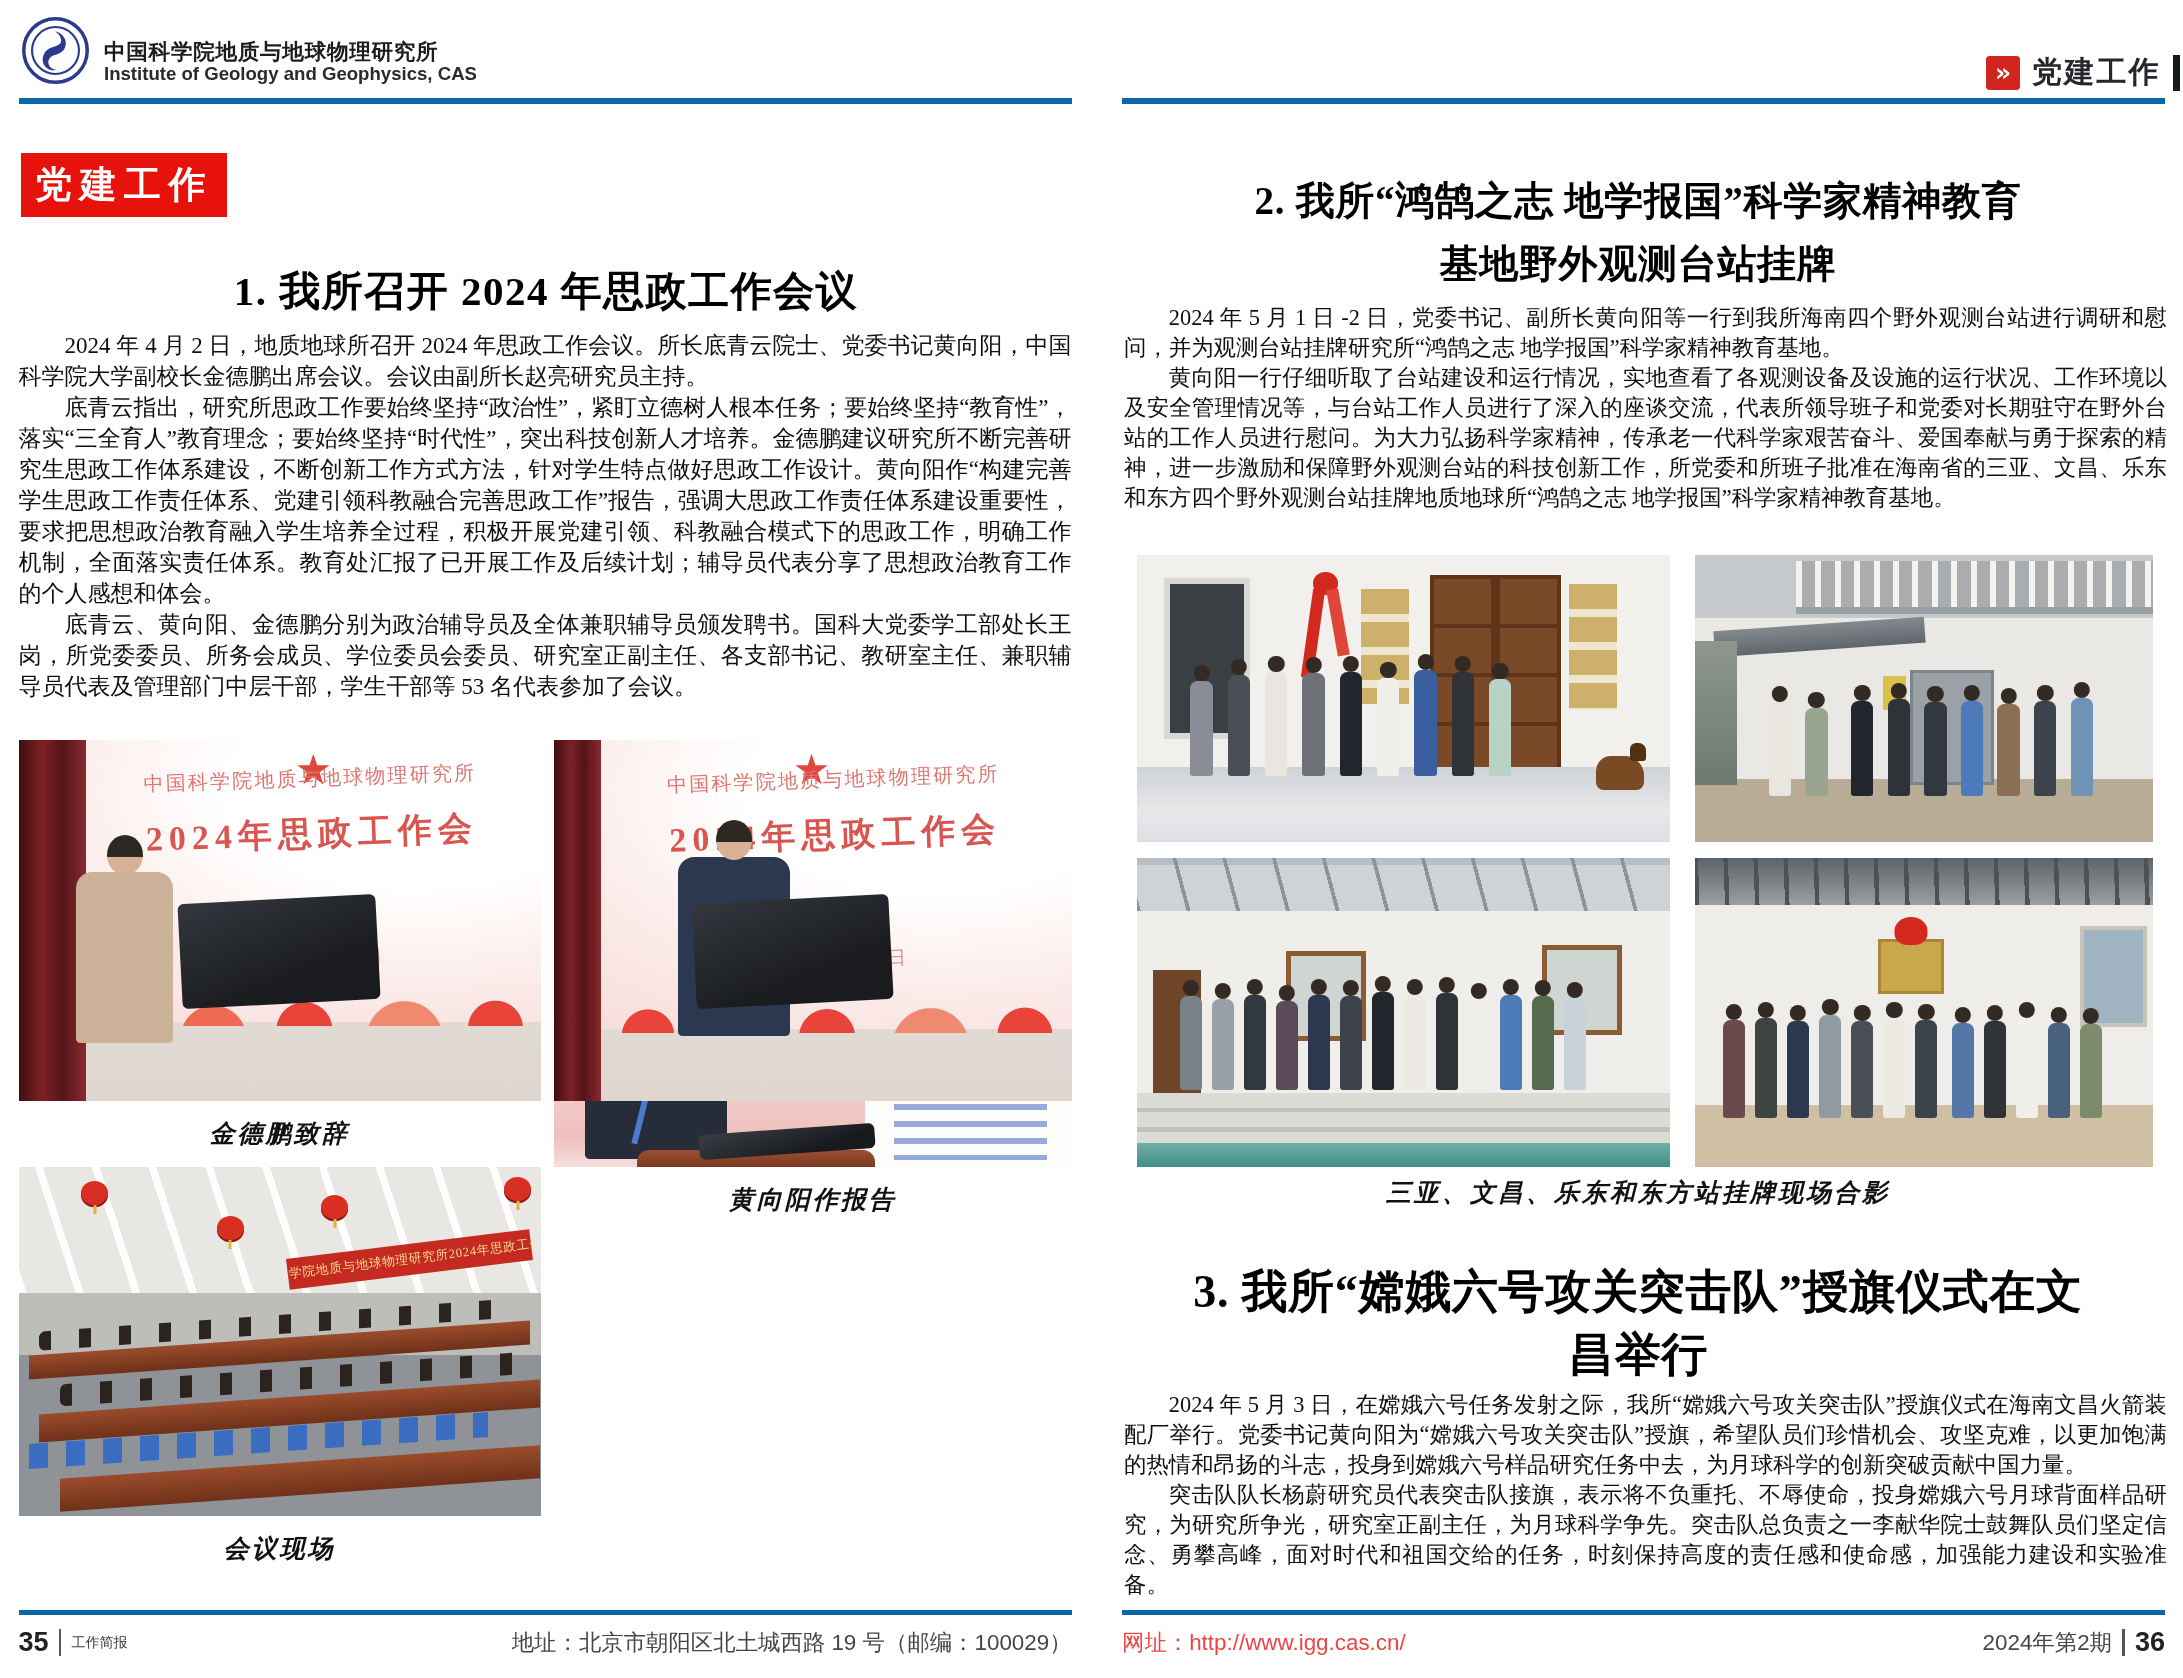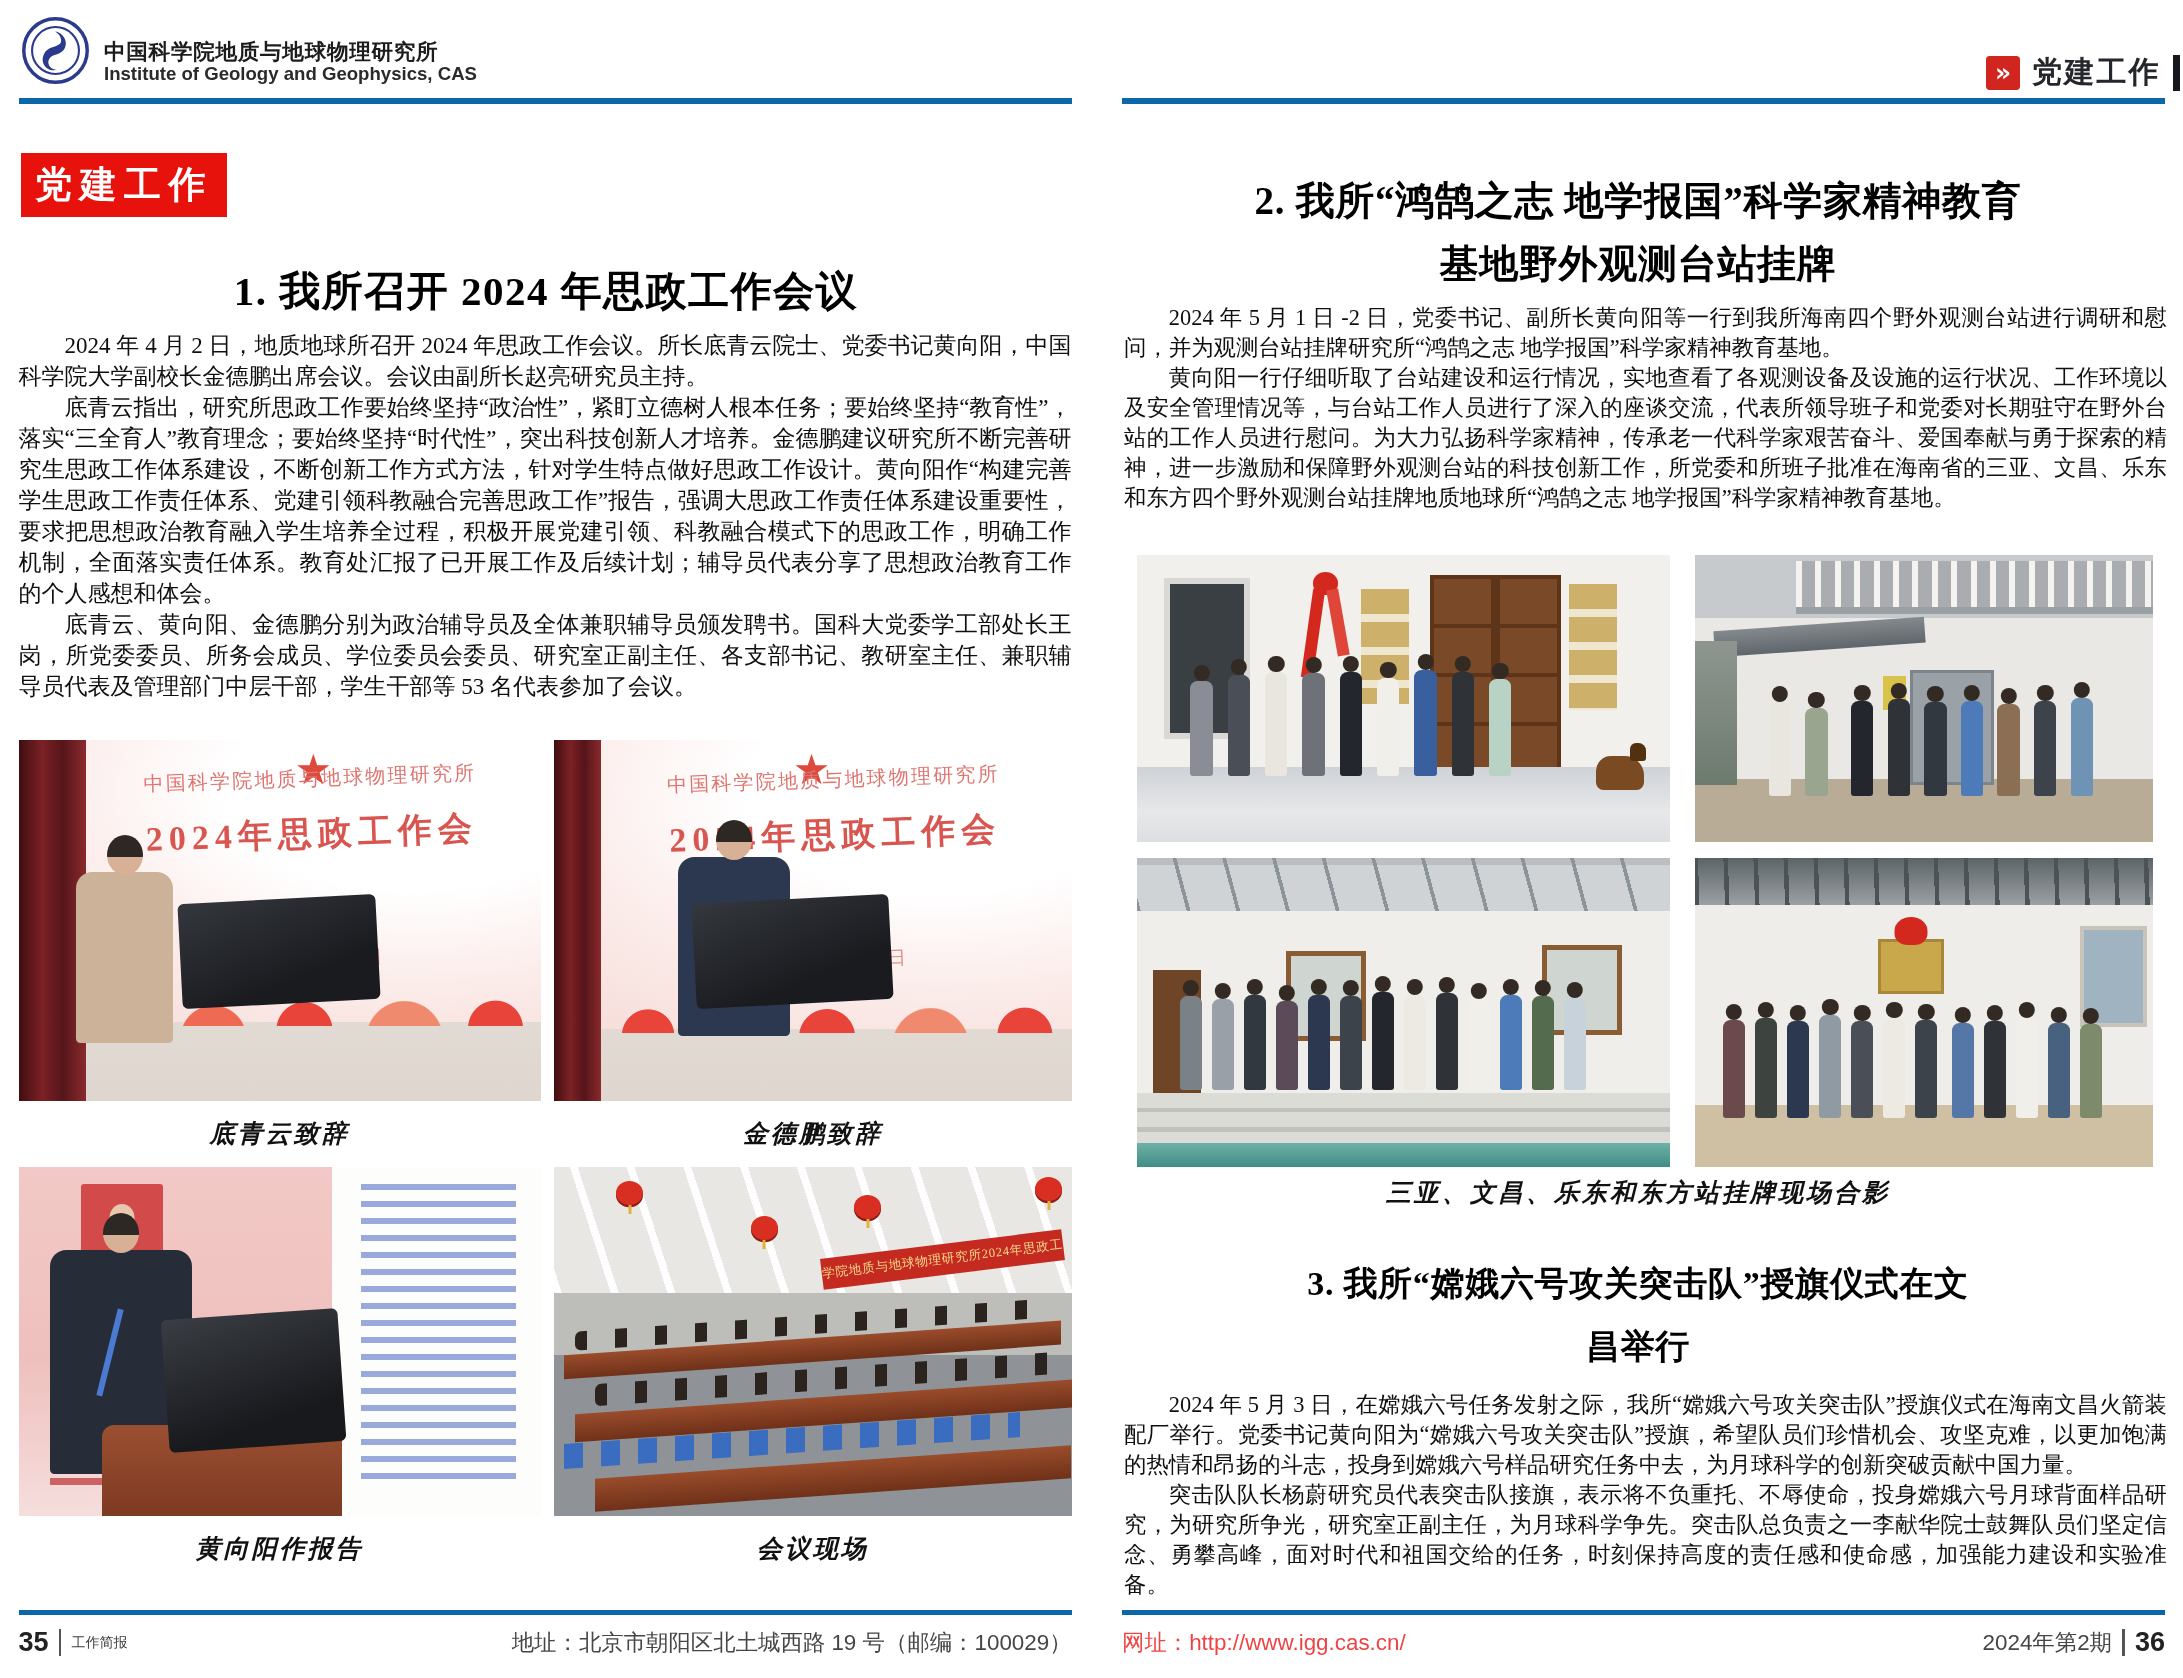--- a/index.html
+++ b/index.html
@@ -28,21 +28,21 @@
   .tag-icon{width:34px;height:34px;background:#d0261f;border-radius:3.7px;color:#fff;
             font-family:"DejaVu Sans",sans-serif;font-size:25px;font-weight:bold;
             display:flex;align-items:center;justify-content:center;line-height:1;}
   .tag-label{font-family:"Liberation Sans","DejaVu Sans",sans-serif;font-size:30px;font-weight:bold;color:#23262b;letter-spacing:2.2px;}
   .tag-bar{width:6.7px;height:36px;background:#15191e;}
 
   
   .h-title{position:absolute;left:0;width:100%;text-align:center;font-weight:bold;color:#000;}
   .t1{top:237px;font-size:41px;letter-spacing:1.5px;}
   .t2{top:143px;font-size:39px;line-height:63px;letter-spacing:0.7px;}
-  .t3{top:1229px;font-size:34px;line-height:63px;letter-spacing:0.7px;text-align:center;}
+  .t3{top:1229px;font-size:46px;line-height:63px;letter-spacing:0.7px;text-align:center;}
 
   .body-block{position:absolute;text-align:justify;color:#0f0f0f;}
   .body-l{left:18.6px;width:1053px;top:330px;font-size:23px;line-height:31px;}
   .body-r1{left:32px;width:1043px;top:303px;font-size:22.4px;line-height:30px;}
   .body-r2{left:32px;width:1043px;top:1390px;font-size:22.4px;line-height:30px;}
   .body-block p{margin:0;text-indent:2em;}
 
   
   .pgrid-left{position:absolute;left:18.6px;top:740px;width:1053px;display:grid;
               grid-template-columns:522px 1fr;grid-template-rows:361px 66px 349px 54px;column-gap:13.4px;}
@@ -237,21 +237,20 @@
             <div class="s-l2">2024年思政工作会</div>
             <div class="s-l3">2024年4月2日</div>
           </div>
           <div class="s-wave"></div>
         </div>
         <span class="spk spk2"></span>
         <div class="podium" style="left:22%;"></div>
         <div class="monitor" style="left:27%;"></div>
       </figure>
 
-      <div class="cap">底青云致辞</div>
       <div class="cap">金德鹏致辞</div>
 
       <figure class="photo p3">
         <div class="slideL">
           <div class="xi"></div>
           <div class="txt"></div>
         </div>
         <div class="slideR">
           <div class="txt"></div>
         </div>

